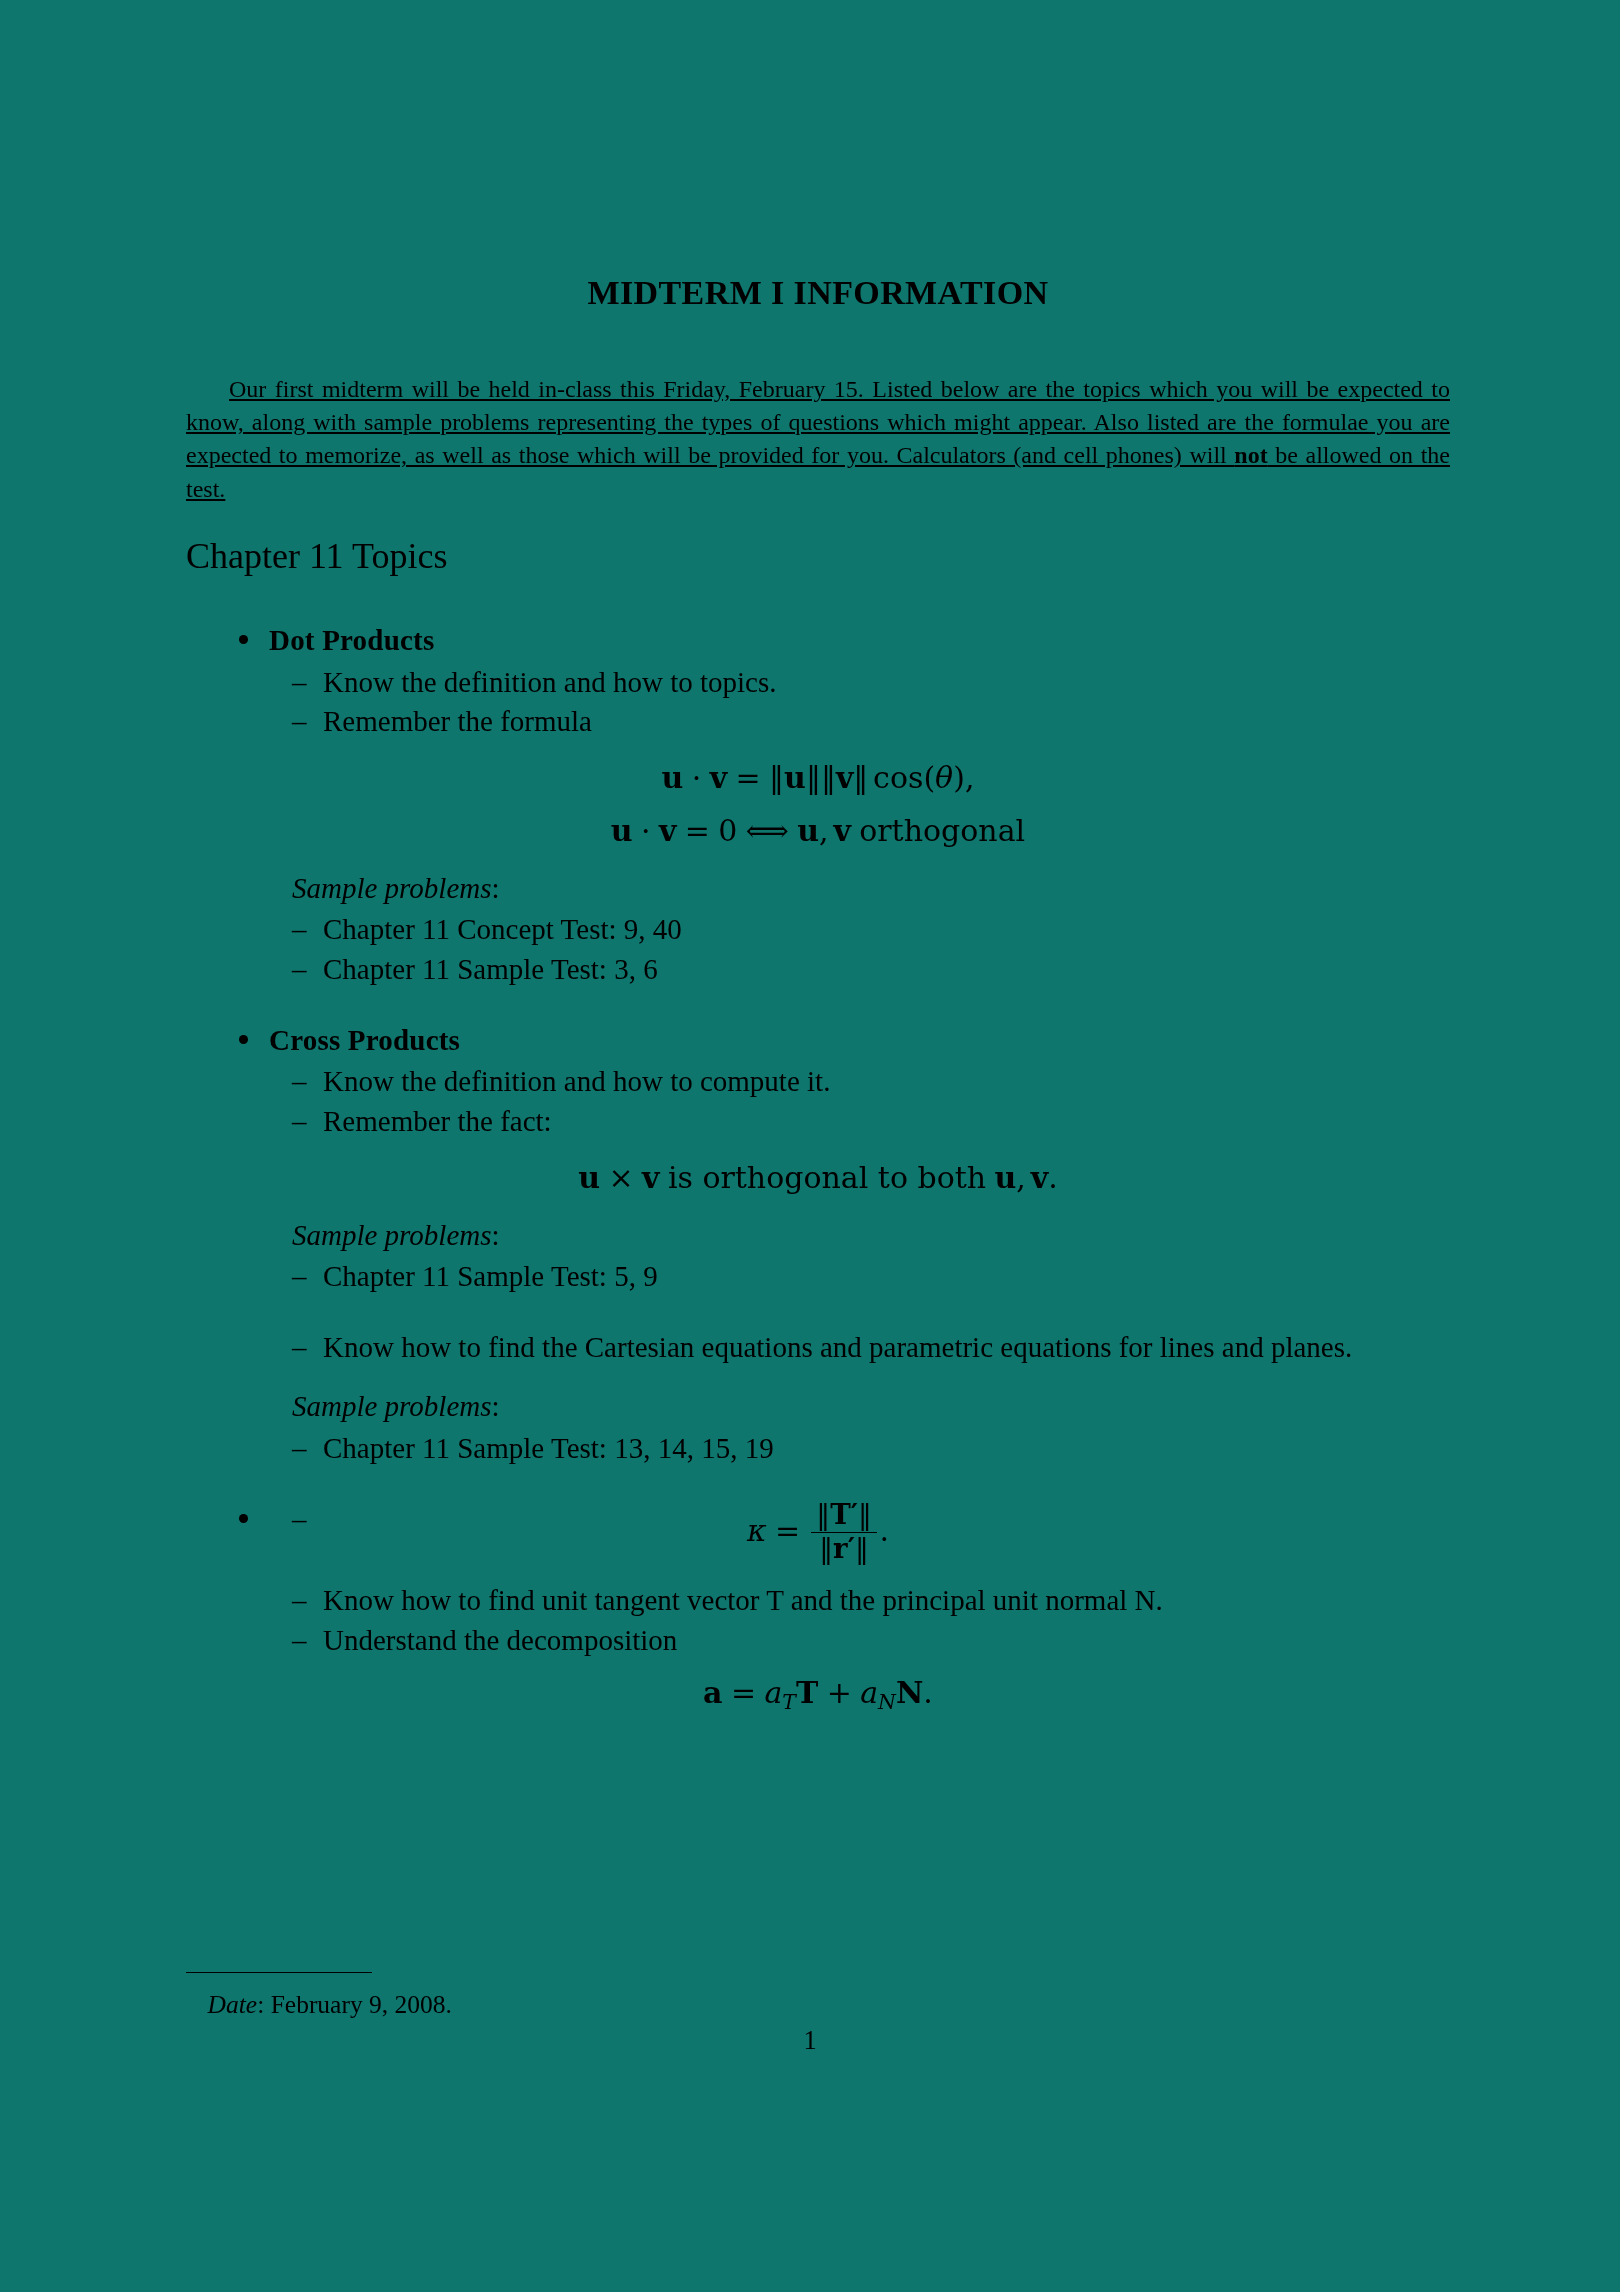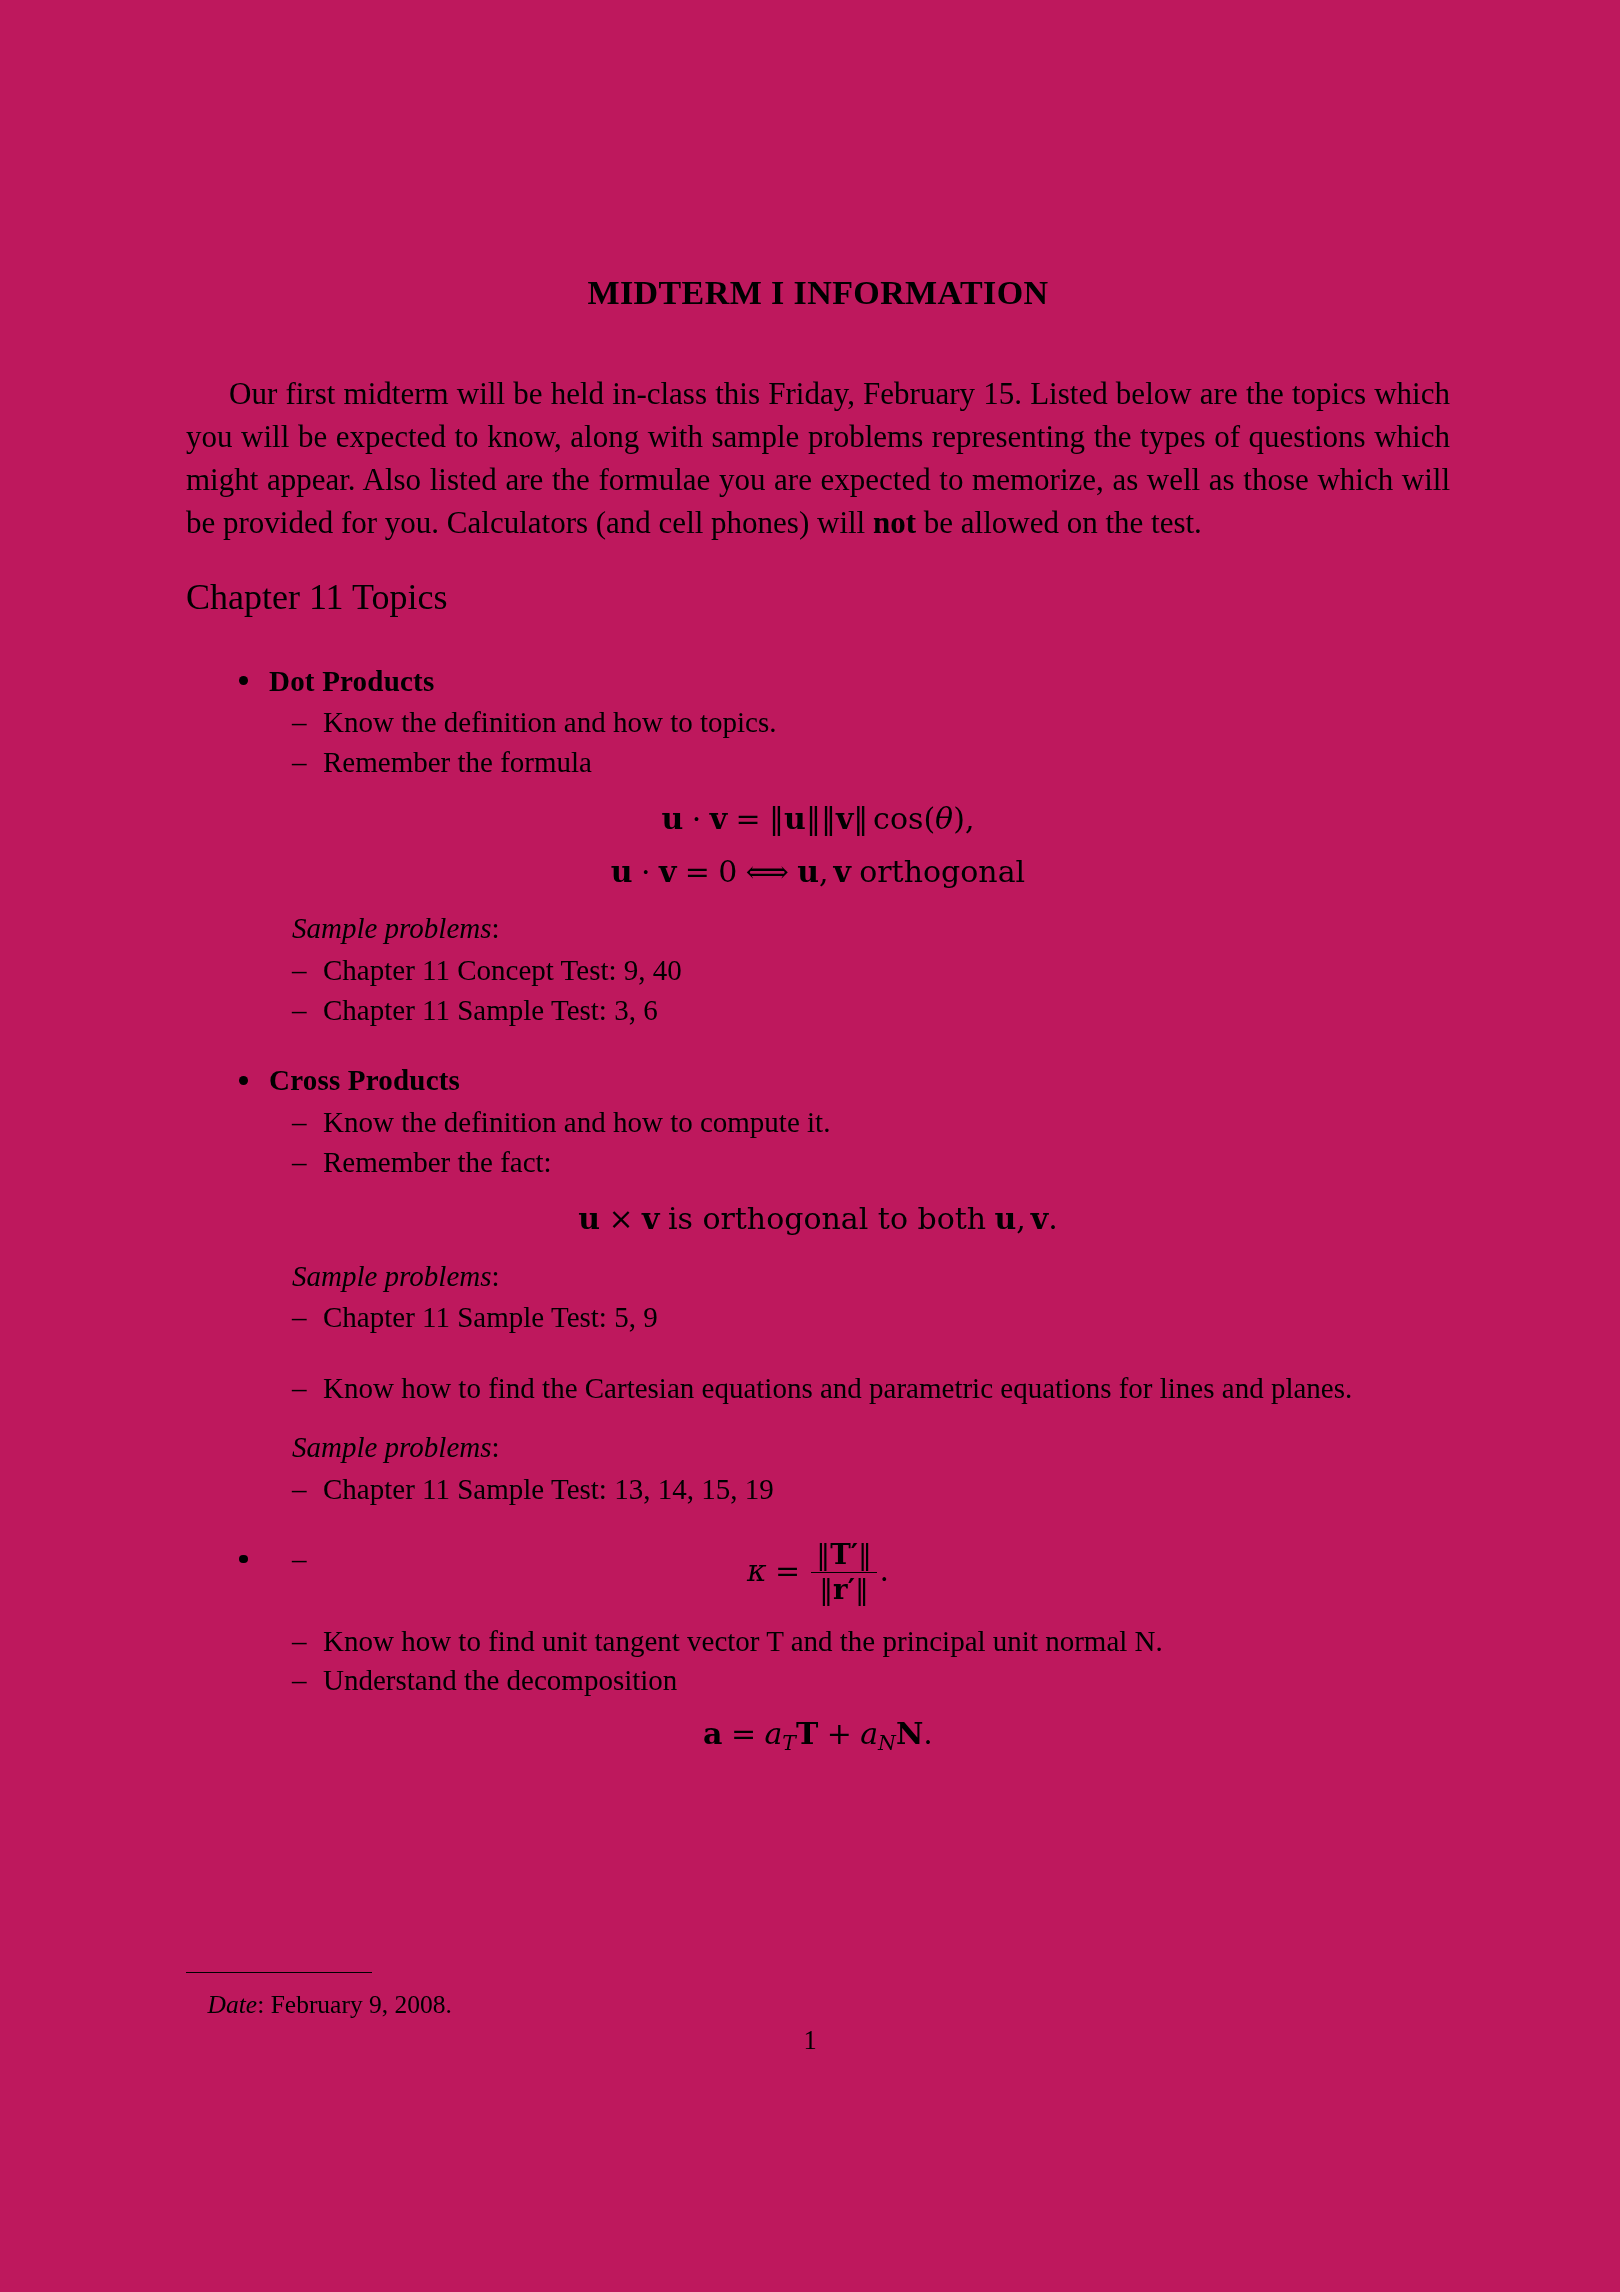--- a/index.html
+++ b/index.html
@@ -4,21 +4,21 @@
 <style>
   html, body {
     margin: 0;
     padding: 0;
     background: #ffffff;
   }
   .page {
     position: relative;
     width: 1620px;
     height: 2293px;
-    background: #be185d;
+    background: #0f766e;
     font-family: "Liberation Serif", "DejaVu Serif", serif;
     color: #000000;
     box-sizing: border-box;
     overflow: hidden;
   }
   .content {
     position: absolute;
     left: 186px;
     top: 0;
     width: 1264px;
@@ -30,25 +30,26 @@
     font-weight: bold;
     font-size: 34px;
     letter-spacing: 0.4px;
     margin-top: 274px;
     margin-bottom: 0;
   }
 
   
   .intro {
     margin-top: 61px;
-    font-size: 31px;
+    font-size: 24px;
     line-height: 1.385;
     text-align: justify;
     text-indent: 43px;
     hyphens: none;
+    text-decoration: underline;
   }
   .intro b { font-weight: bold; }
 
   
   .section-title {
     text-align: left;
     font-size: 36px;
     margin-top: 29px;
     margin-bottom: 0;
     font-weight: normal;

